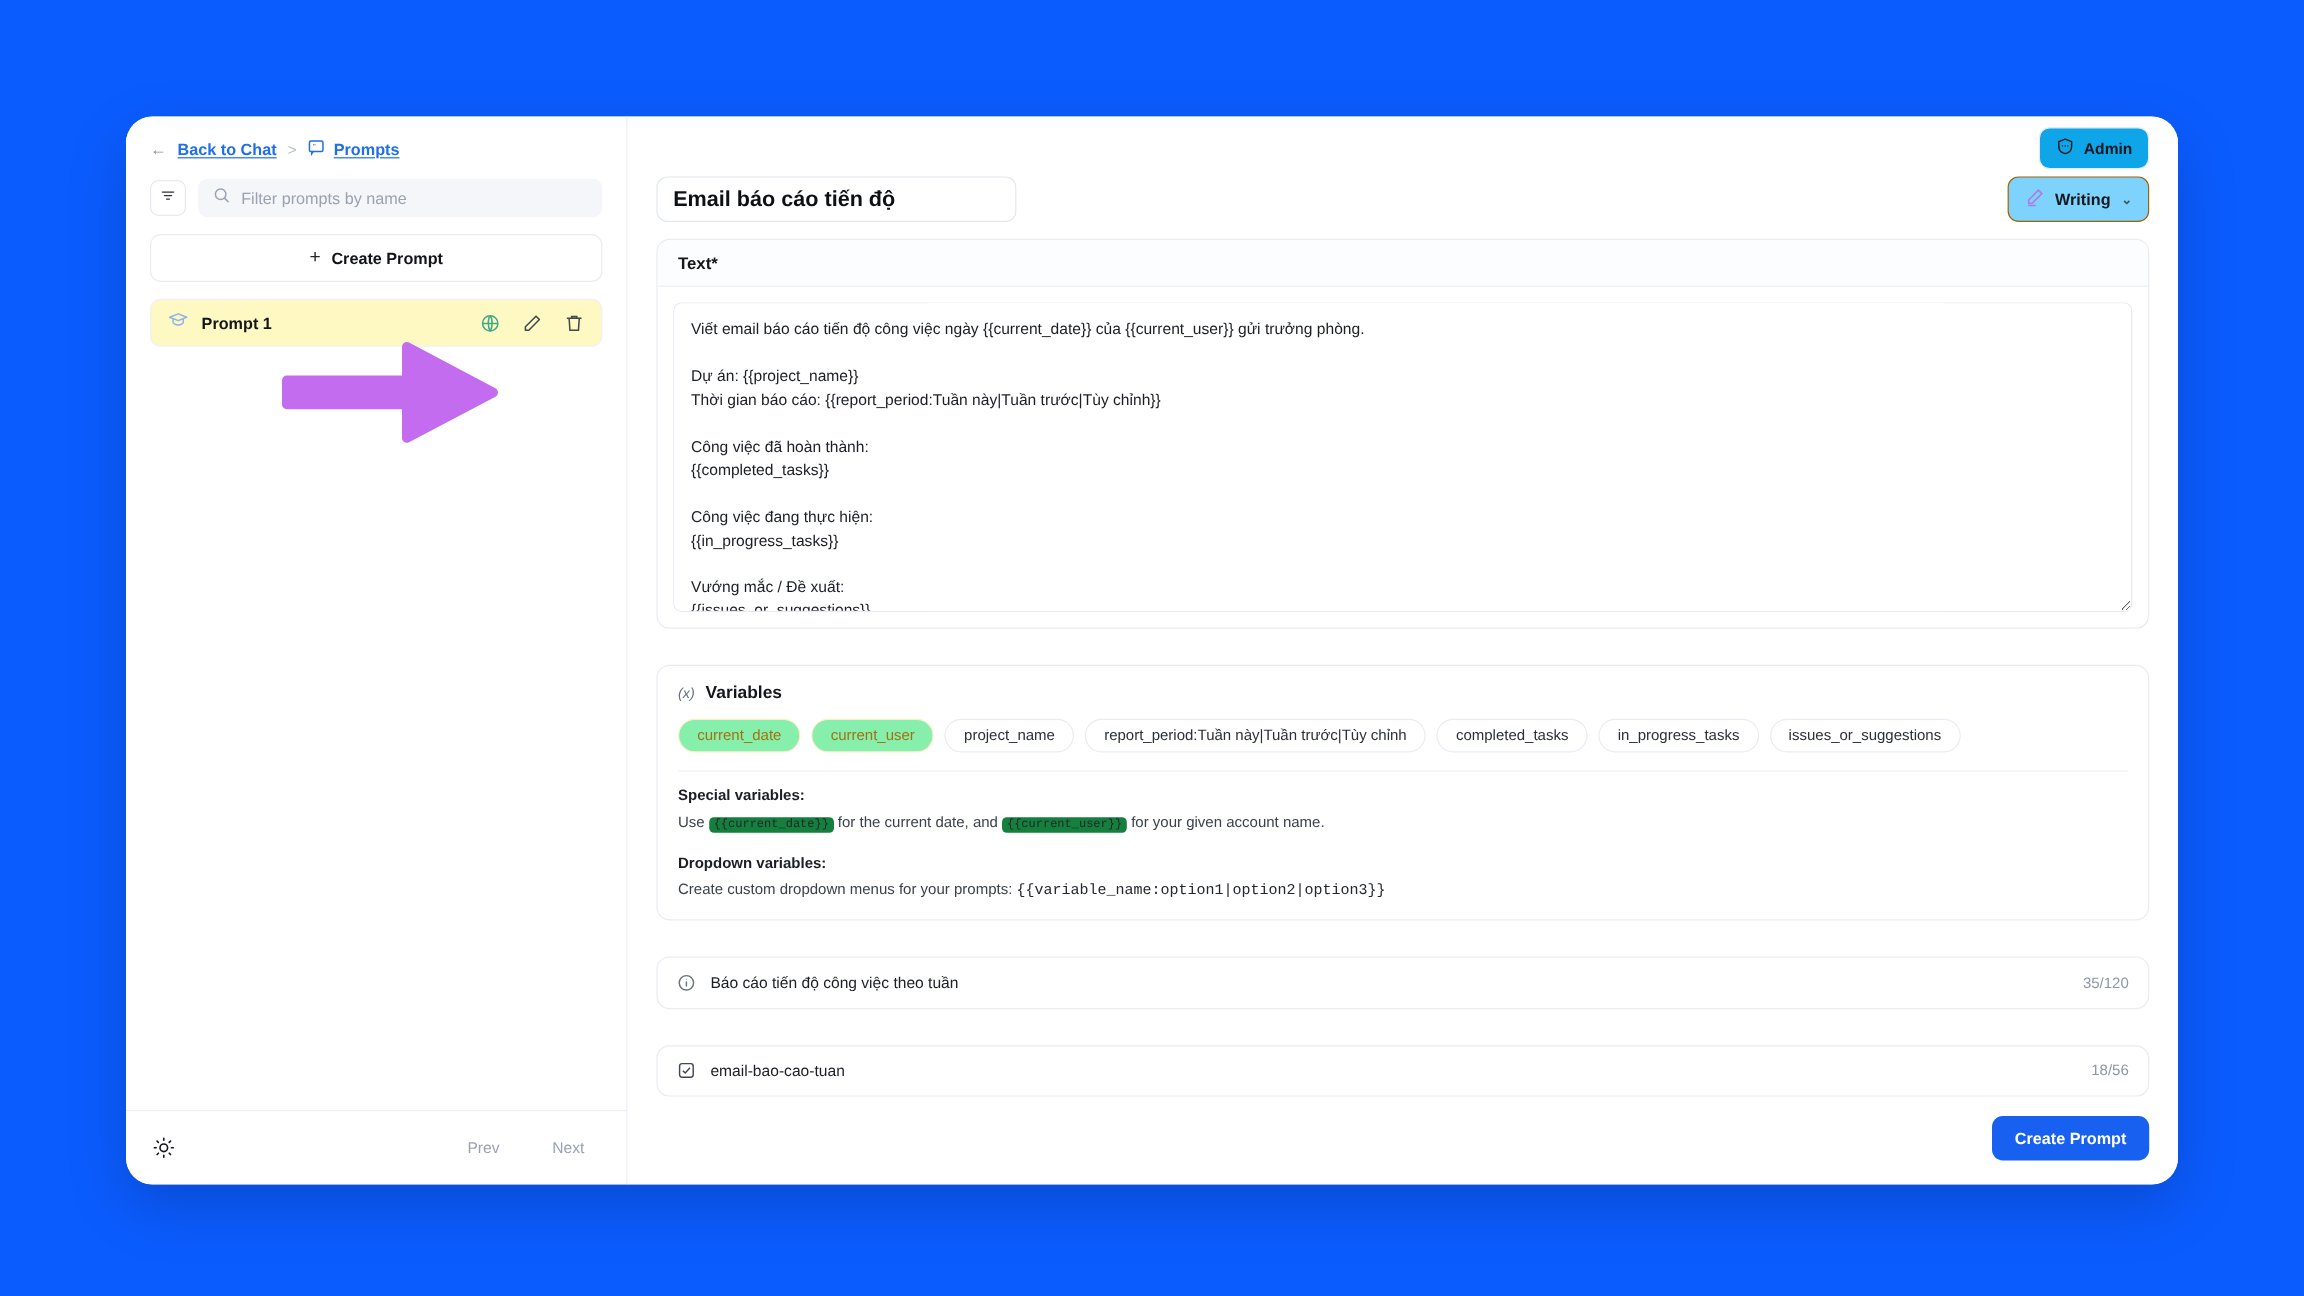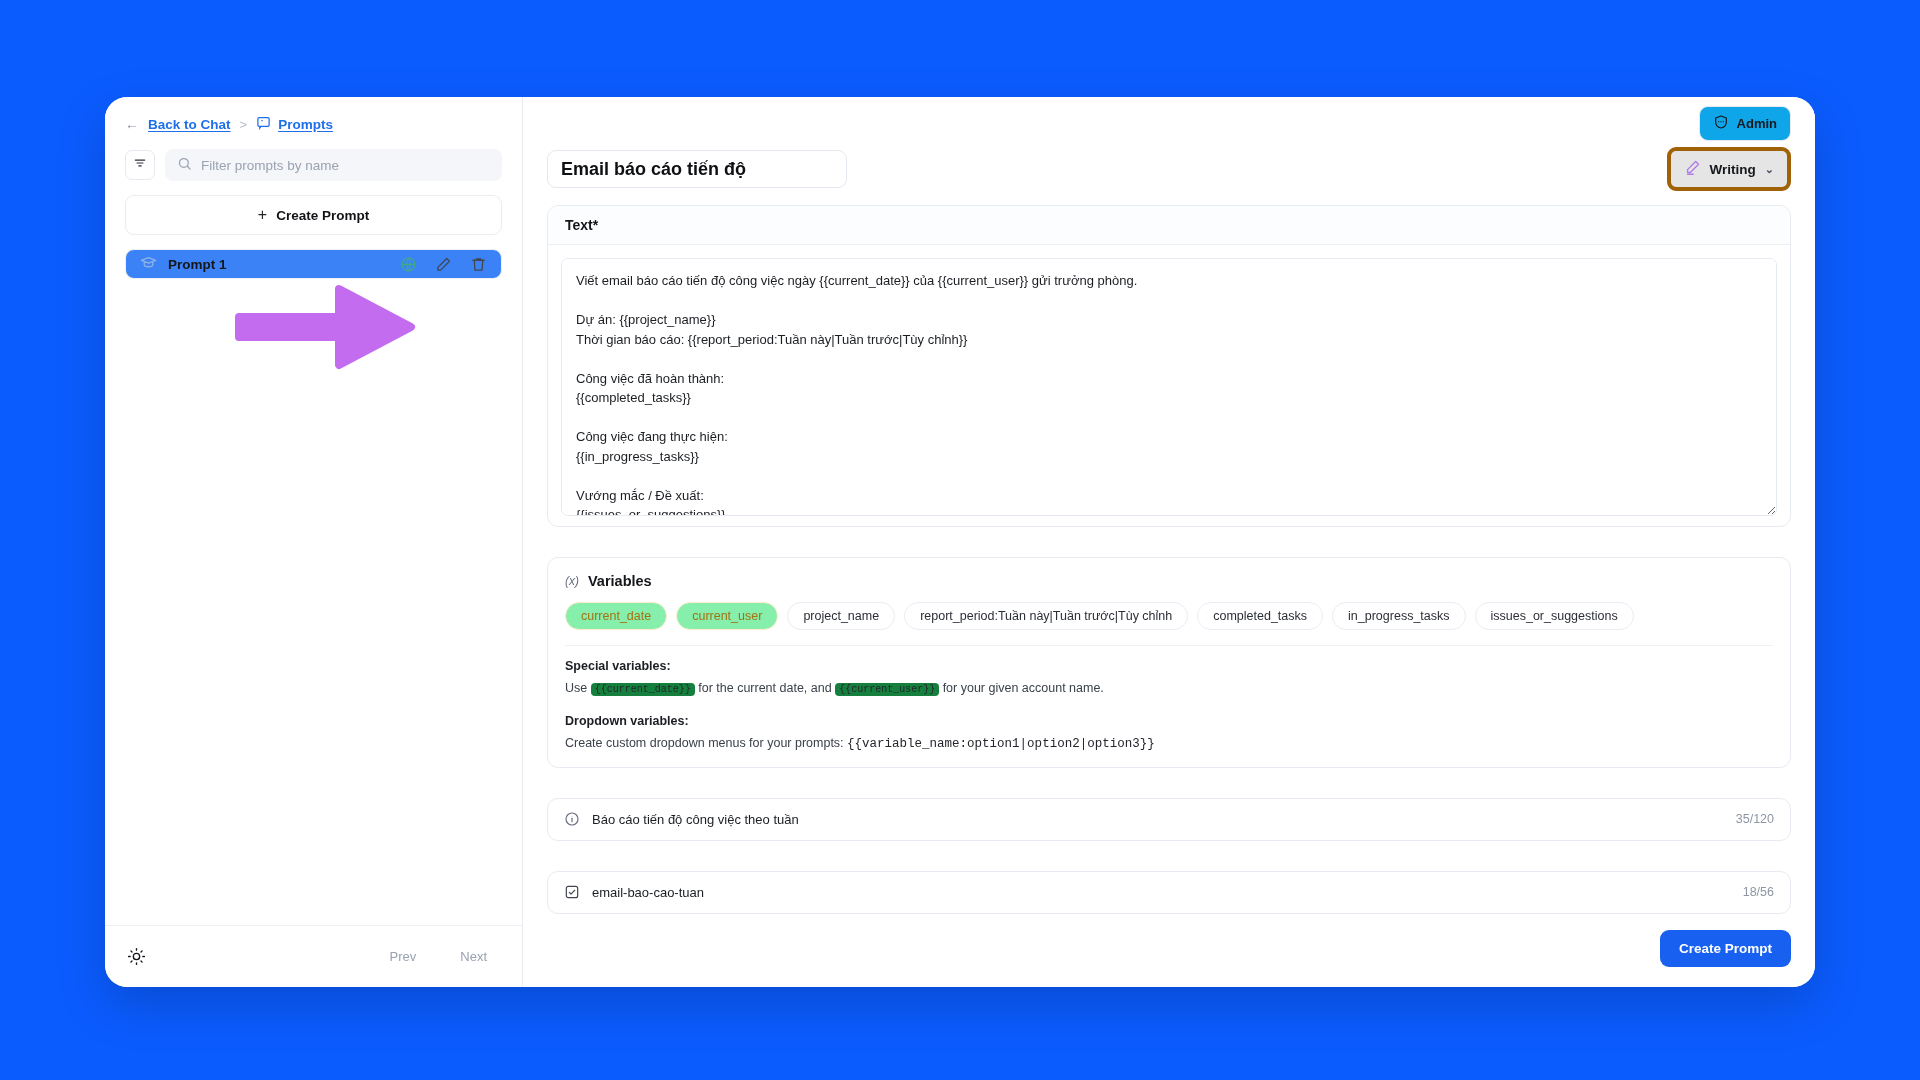--- a/index.html
+++ b/index.html
@@ -75,26 +75,26 @@
     display: flex; align-items: center; justify-content: center;
     gap: 9px; cursor: pointer;
     font-size: 13.5px; font-weight: 700; color: #121417;
     background: #fff;
     position: relative;
   }
   .plus-glyph { font-size: 16px; font-weight: 400; color: #23262b; line-height: 1; }
 
   .prompt-list { margin: 14px 20px 0 20px; }
   .prompt-item {
-    height: 30px;
+    height: 40px;
     border: 1px solid #eef0f4;
     border-radius: 9px;
     display: flex; align-items: center;
     padding: 0 14px;
-    cursor: pointer; background: #3b82f6;
+    cursor: pointer; background: #fef9c3;
   }
   .prompt-item-name {
     font-size: 13.5px; font-weight: 700; color: #14161a;
     margin-left: 11px; flex: 1;
   }
   .prompt-actions { display: flex; align-items: center; gap: 18px; }
   .act-icon { cursor: pointer; display: flex; align-items: center; }
 
   .sb-bottom {
     margin-top: auto;
@@ -138,23 +138,23 @@
     width: 300px; height: 38px;
     border: 1px solid #e3e7ee; border-radius: 9px;
     padding: 0 13px;
     font-size: 18px; font-weight: 700; color: #0e1013;
     font-family: inherit; outline: none;
     background: #fff;
   }
   .writing-btn {
     margin-left: auto;
     display: flex; align-items: center; gap: 9px;
-    border: 4px solid #a16207; border-radius: 9px;
+    border: 1px solid #a16207; border-radius: 9px;
     padding: 8px 13px; font-size: 13.5px; font-weight: 700;
-    color: #16181d; background: #e5e5e5; cursor: pointer;
+    color: #16181d; background: #7dd3fc; cursor: pointer;
     font-family: inherit;
   }
   .chev { color: #4a5160; font-size: 11px; }
 
   .main-scroll {
     flex: 1; padding: 14px 24px 0 24px;
     display: flex; flex-direction: column; gap: 30px;
     overflow: hidden;
   }
 

